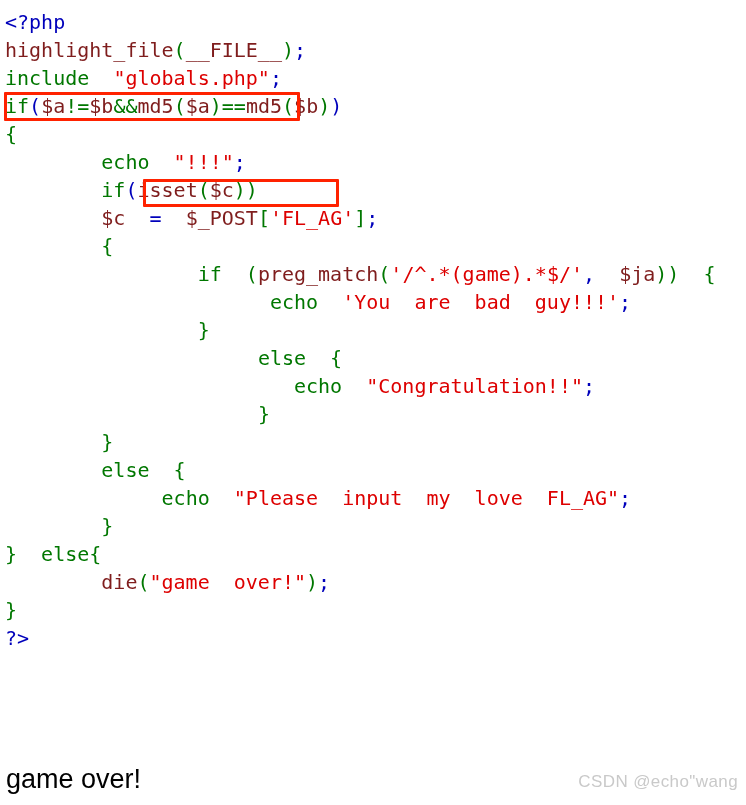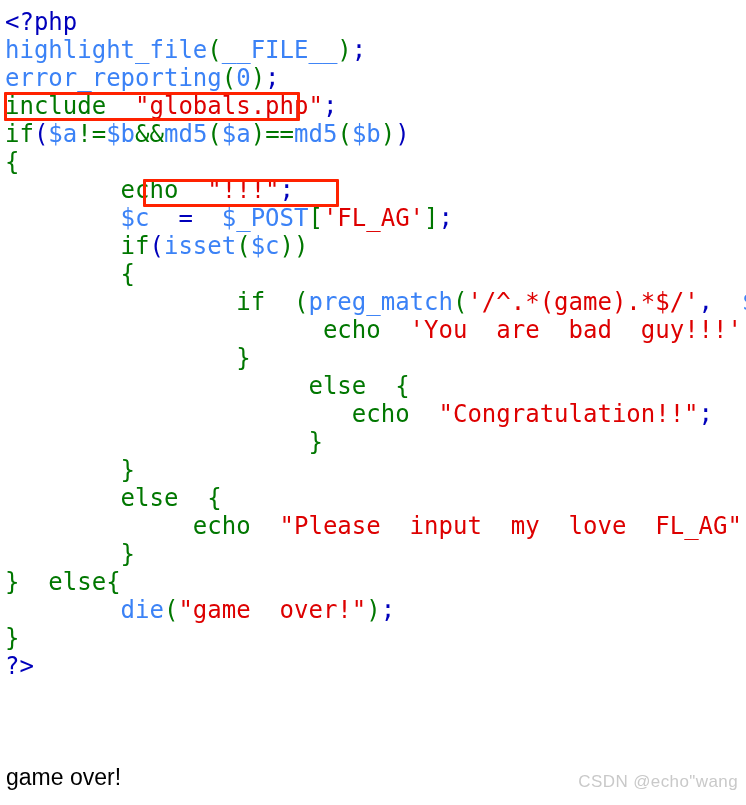--- a/index.html
+++ b/index.html
@@ -19,30 +19,30 @@
   #code-block {
     position: absolute;
     left: 5px;
     top: 8px;
     width: 741px;
   }
   .code-line {
     height: 28px;
     line-height: 28px;
     font-family: "DejaVu Sans Mono", "Liberation Mono", monospace;
-    font-size: 24px;
+    font-size: 20px;
     letter-spacing: 0px;
     white-space: pre;
     color: #0000BB;
     position: relative;
   }
   .tok { white-space: pre; }
   .k  { color: #007700; }   
   .s  { color: #DD0000; }   
-  .v  { color: #3b82f6; }   
+  .v  { color: #7f1d1d; }   
   .d  { color: #0000BB; }   
   .p  { color: #0000BB; }   
 
   
   .annot-box {
     position: absolute;
     border: 3px solid #FF2200;
     box-sizing: border-box;
     pointer-events: none;
     background: transparent;
@@ -50,21 +50,21 @@
   }
   #annot-include { left: 4px;   top: 92px;  width: 296px; height: 29px; }
   #annot-md5     { left: 143px; top: 179px; width: 196px; height: 28px; }
 
   
   #page-output {
     position: absolute;
     left: 6px;
     top: 764px;
     font-family: "Liberation Sans", "DejaVu Sans", sans-serif;
-    font-size: 23px;
+    font-size: 27px;
     font-weight: 400;
     color: #000000;
     white-space: pre;
   }
 
   
   #watermark {
     position: absolute;
     right: 8px;
     top: 772px;
@@ -75,27 +75,26 @@
     white-space: pre;
     user-select: none;
   }
 </style>
 </head>
 <body>
 
 <div id="code-block">
     <div class="code-line"><span class="tok p">&lt;?php</span></div>
     <div class="code-line"><span class="tok v">highlight_file</span><span class="tok k">(</span><span class="tok v">__FILE__</span><span class="tok k">)</span><span class="tok d">;</span></div>
-    <div class="code-line"><span class="tok v">error_reporting</span><span class="tok k">(</span><span class="tok v">0</span><span class="tok k">)</span><span class="tok d">;</span></div>
     <div class="code-line"><span class="tok k">include  </span><span class="tok s">"globals.php"</span><span class="tok d">;</span></div>
     <div class="code-line"><span class="tok k">if</span><span class="tok d">(</span><span class="tok v">$a</span><span class="tok k">!=</span><span class="tok v">$b</span><span class="tok k">&amp;&amp;</span><span class="tok v">md5</span><span class="tok k">(</span><span class="tok v">$a</span><span class="tok k">)</span><span class="tok k">==</span><span class="tok v">md5</span><span class="tok k">(</span><span class="tok v">$b</span><span class="tok k">)</span><span class="tok d">)</span></div>
     <div class="code-line"><span class="tok k">{</span></div>
     <div class="code-line"><span class="tok d">        </span><span class="tok k">echo  </span><span class="tok s">"!!!"</span><span class="tok d">;</span></div>
+    <div class="code-line"><span class="tok d">        </span><span class="tok k">if</span><span class="tok d">(</span><span class="tok v">isset</span><span class="tok k">(</span><span class="tok v">$c</span><span class="tok k">))</span></div>
     <div class="code-line"><span class="tok d">        </span><span class="tok v">$c</span><span class="tok d">  =  </span><span class="tok v">$_POST</span><span class="tok k">[</span><span class="tok s">'FL_AG'</span><span class="tok k">]</span><span class="tok d">;</span></div>
-    <div class="code-line"><span class="tok d">        </span><span class="tok k">if</span><span class="tok d">(</span><span class="tok v">isset</span><span class="tok k">(</span><span class="tok v">$c</span><span class="tok k">))</span></div>
     <div class="code-line"><span class="tok d">        </span><span class="tok k">{</span></div>
     <div class="code-line"><span class="tok d">                </span><span class="tok k">if  (</span><span class="tok v">preg_match</span><span class="tok k">(</span><span class="tok s">'/^.*(game).*$/'</span><span class="tok d">,  </span><span class="tok v">$ja</span><span class="tok k">))  {</span></div>
     <div class="code-line"><span class="tok d">                      </span><span class="tok k">echo  </span><span class="tok s">'You  are  bad  guy!!!'</span><span class="tok d">;</span></div>
     <div class="code-line"><span class="tok d">                </span><span class="tok k">}</span></div>
     <div class="code-line"><span class="tok d">                     </span><span class="tok k">else  {</span></div>
     <div class="code-line"><span class="tok d">                        </span><span class="tok k">echo  </span><span class="tok s">"Congratulation!!"</span><span class="tok d">;</span></div>
     <div class="code-line"><span class="tok d">                     </span><span class="tok k">}</span></div>
     <div class="code-line"><span class="tok d">        </span><span class="tok k">}</span></div>
     <div class="code-line"><span class="tok d">        </span><span class="tok k">else  {</span></div>
     <div class="code-line"><span class="tok d">             </span><span class="tok k">echo  </span><span class="tok s">"Please  input  my  love  FL_AG"</span><span class="tok d">;</span></div>

